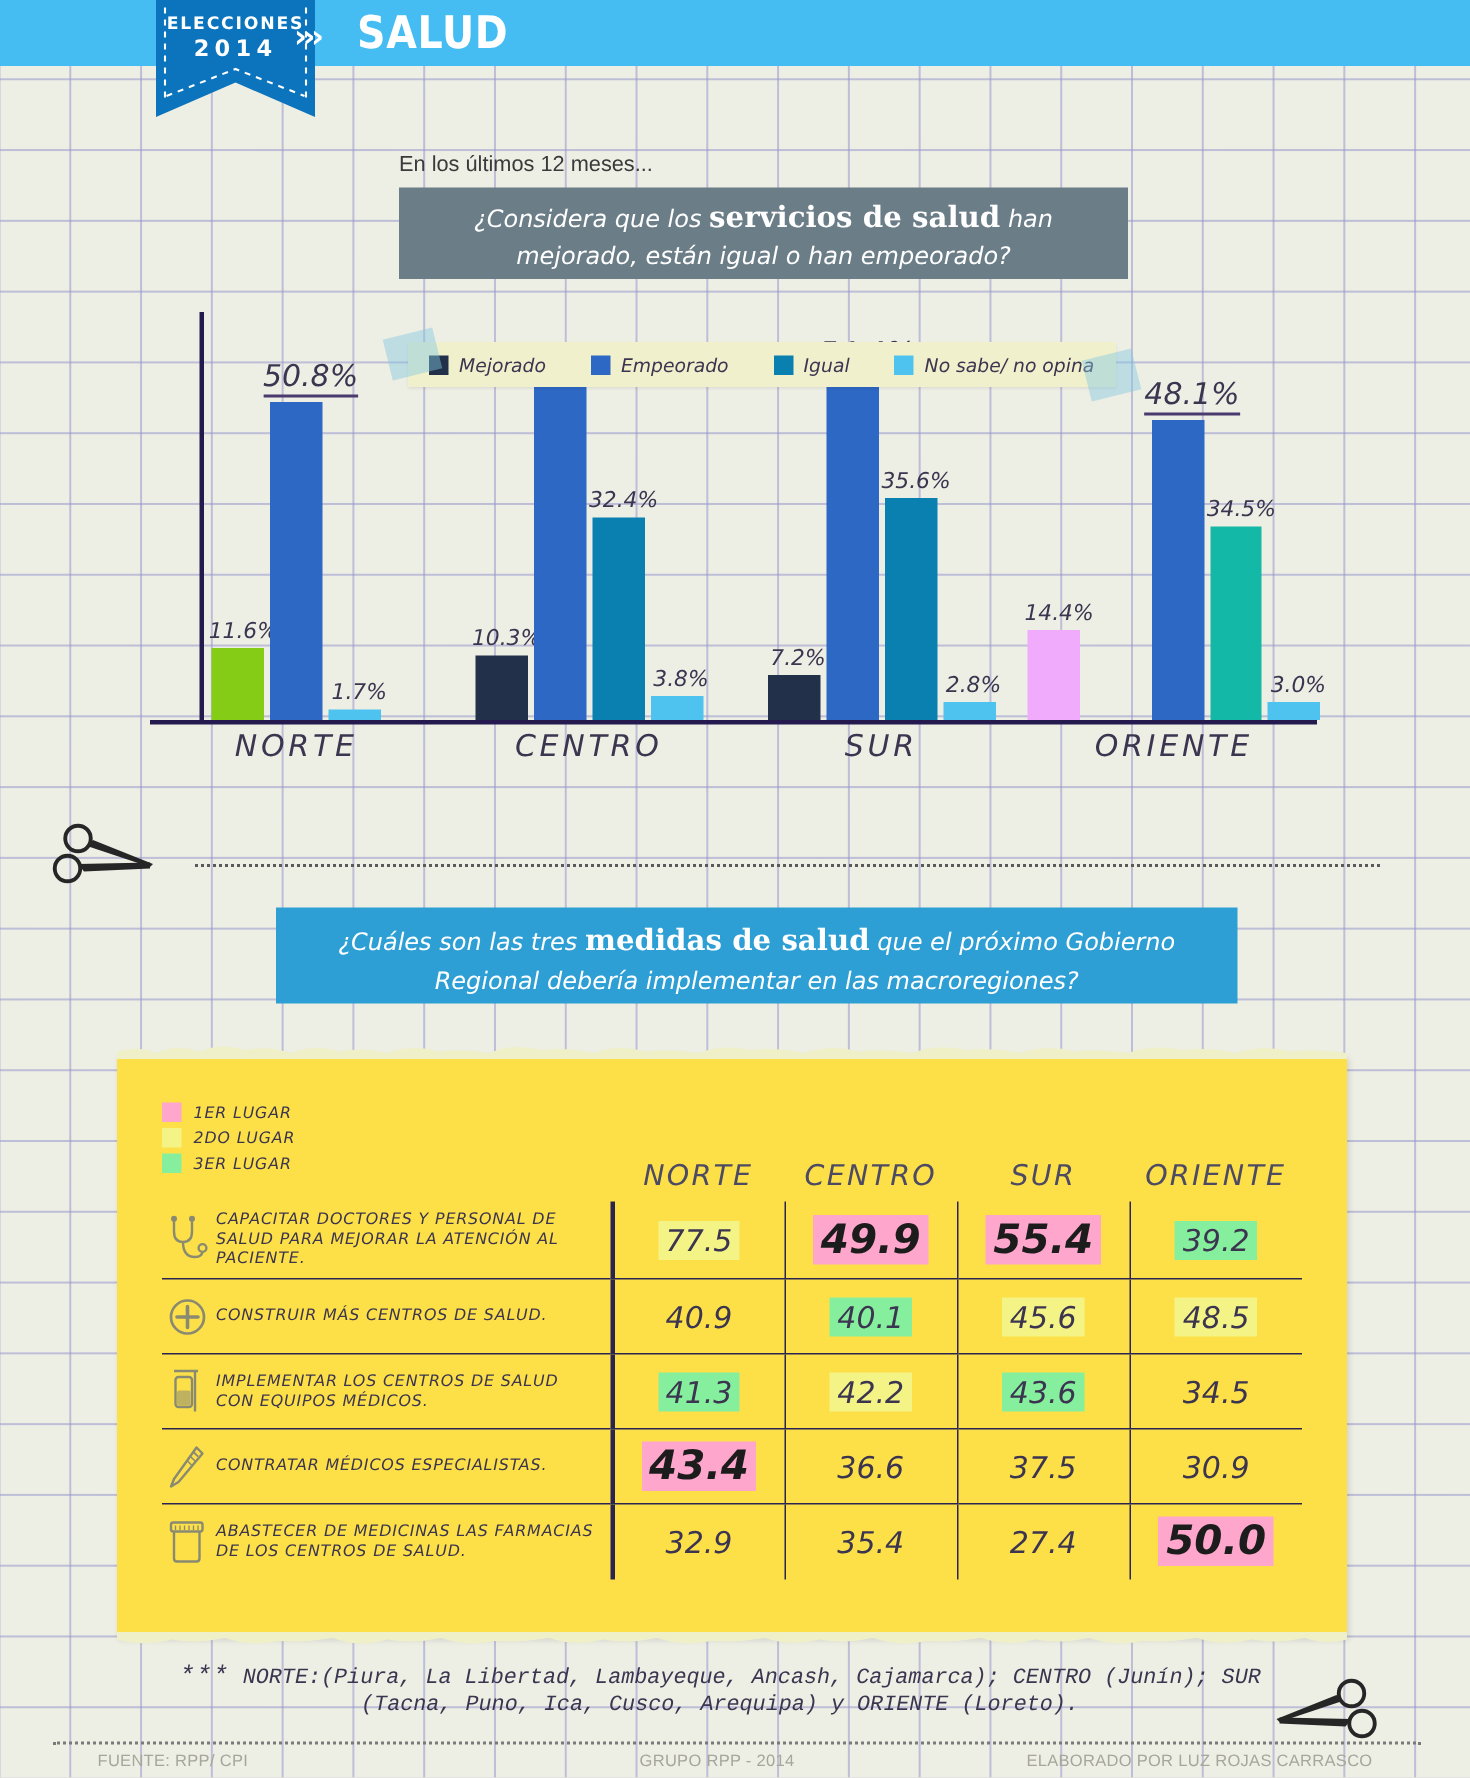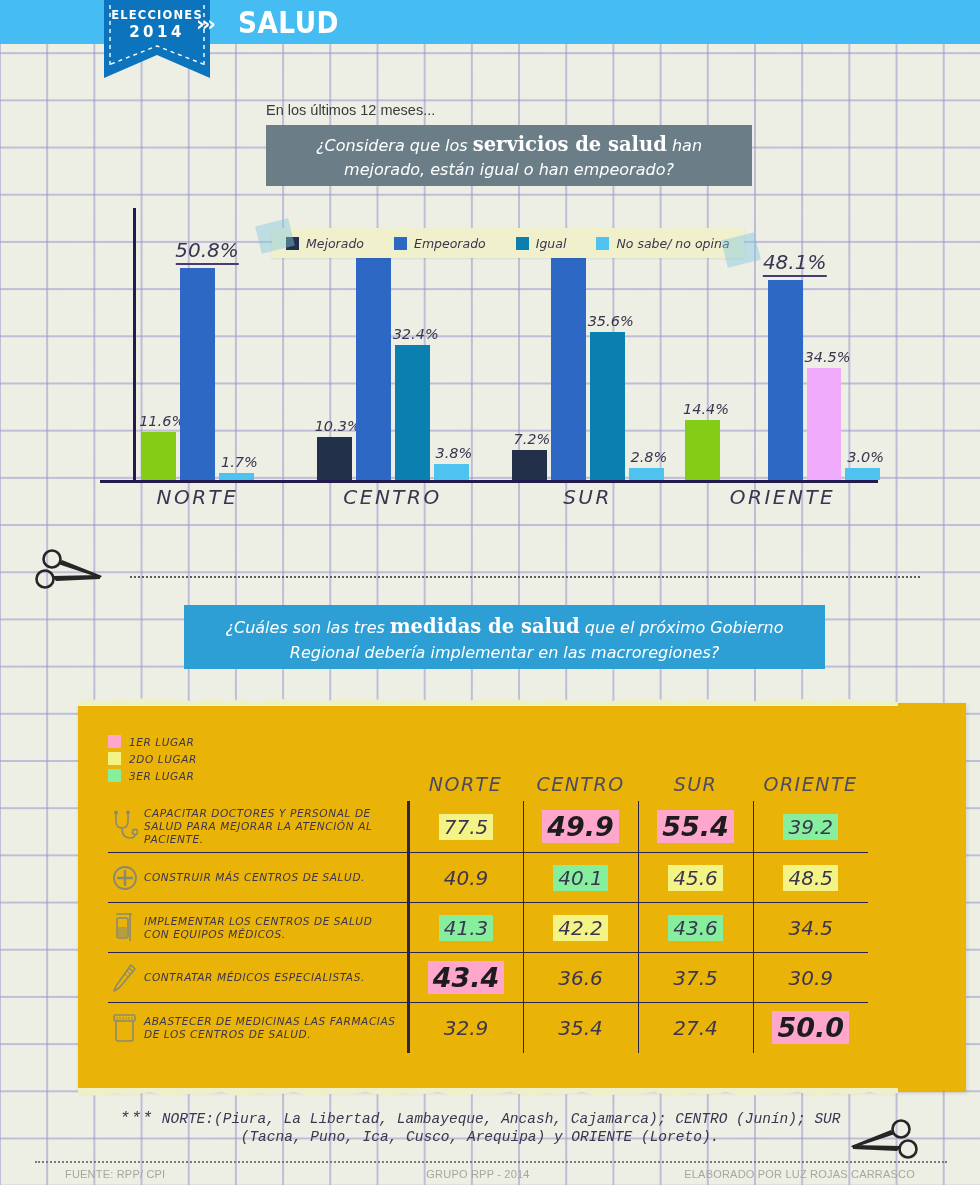--- a/index.html
+++ b/index.html
@@ -184,22 +184,22 @@
     color: #fff;
     text-align: center;
     padding-top: 9px;
     line-height: 25px;
     z-index: 3;
   }
 
   
   .note {
     position: absolute; left: 78px; top: 703px;
-    width: 888px; height: 388px;
-    background: #eab308;
+    width: 820px; height: 388px;
+    background: #fde047;
     z-index: 3;
     box-shadow: 1px 2px 4px rgba(0,0,0,.12);
   }
   .note-torn-top {
     position: absolute; left: 0; top: -9px; width: 820px; height: 12px;
     z-index: 4;
   }
   .note-torn-bottom {
     position: absolute; left: 0; bottom: -9px; width: 820px; height: 12px;
     z-index: 4; transform: scaleY(-1);
@@ -389,27 +389,27 @@
             <span class="val">35.6%</span>
           </div>
           <div class="bar" style="height: 11.6667px; background: rgb(78, 195, 240);">
             <span class="val">2.8%</span>
           </div>
         </div>
         <div class="glabel">SUR</div>
       </div>
       <div class="group">
         <div class="bars">
-          <div class="bar" style="height: 60px; background: #84cc16;">
+          <div class="bar" style="height: 60px; background: #f0abfc;">
             <span class="val">14.4%</span>
           </div>
           <div class="bar hero" style="height: 200.417px; background: rgb(45, 104, 196); margin-left: 44px;">
             <span class="val">48.1%</span>
           </div>
-          <div class="bar" style="height: 112px; background: #f0abfc;">
+          <div class="bar" style="height: 129px; background: #14b8a6;">
             <span class="val">34.5%</span>
           </div>
           <div class="bar" style="height: 12.5px; background: rgb(78, 195, 240);">
             <span class="val">3.0%</span>
           </div>
         </div>
         <div class="glabel">ORIENTE</div>
       </div>
     </div>
 </div>

